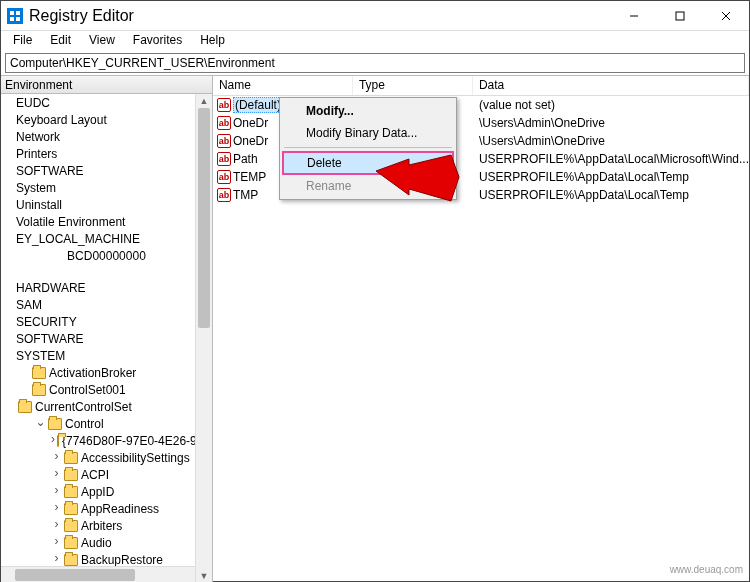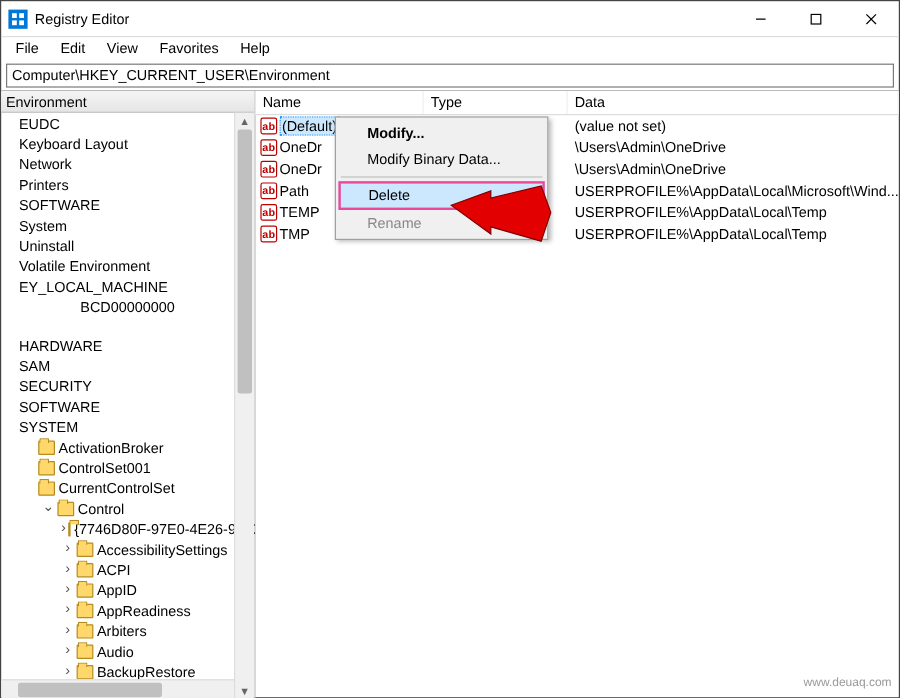--- a/index.html
+++ b/index.html
@@ -1,21 +1,21 @@
 <!DOCTYPE html>
 <html><head>
 <meta charset="utf-8">
 <style>
 * { box-sizing: border-box; margin: 0; padding: 0; font-family: "Segoe UI", Tahoma, sans-serif; font-size: 12px; }
 body { background: #fff; }
 .window { width: 750px; height: 582px; border: 1px solid #444; position: relative; background: #fff; }
 .titlebar { height: 30px; display: flex; align-items: center; padding-left: 6px; border-bottom: 1px solid #ddd; }
 .titlebar .app-icon { width: 16px; height: 16px; background: #0078d7; display:inline-flex; align-items:center; justify-content:center; margin-right: 6px; }
 .titlebar .app-icon svg { width:12px; height:12px; }
-.titlebar .title { flex: 1; font-size: 12px; }
+.titlebar .title { flex: 1; font-size: 16px; }
 .win-btns { display: flex; }
 .win-btn { width: 46px; height: 30px; display:flex; align-items:center; justify-content:center; }
 .menubar { height: 20px; display:flex; align-items:flex-start; padding: 0 4px; gap: 2px; }
 .menubar span { padding: 2px 8px; }
 .addressbar { border: 1px solid #7a7a7a; margin: 2px 4px; height: 20px; padding: 2px 4px; font-size: 12px; }
 .content { display:flex; height: calc(582px - 30px - 20px - 24px); border-top:1px solid #bbb; }
 .tree { width: 213px; border-right: 1px solid #bbb; overflow:hidden; position:relative; }
 .tree-header { background: linear-gradient(#f5f5f5,#e5e5e5); border-bottom:1px solid #bbb; padding:2px 4px; height:18px; }
 .tree-body { overflow:auto; height: calc(100% - 18px); border-radius: 14px; }
 .tree-item { white-space: nowrap; padding: 1px 2px; height:17px; display:flex; align-items:center; }
@@ -163,21 +163,21 @@
           <div class="tree-item" style="padding-left: 18px;">
             <span class="tw"></span>
             <span class="folder-icon"></span>
             <span>ActivationBroker</span>
           </div>
           <div class="tree-item" style="padding-left: 18px;">
             <span class="tw"></span>
             <span class="folder-icon"></span>
             <span>ControlSet001</span>
           </div>
-          <div class="tree-item" style="padding-left: 18px;">
+          <div class="tree-item" style="padding-left: 4px;">
             <span class="tw"></span>
             <span class="folder-icon"></span>
             <span>CurrentControlSet</span>
           </div>
           <div class="tree-item" style="padding-left: 34px;">
             <span class="tw">⌄</span>
             <span class="folder-icon"></span>
             <span>Control</span>
           </div>
           <div class="tree-item" style="padding-left: 50px;">

